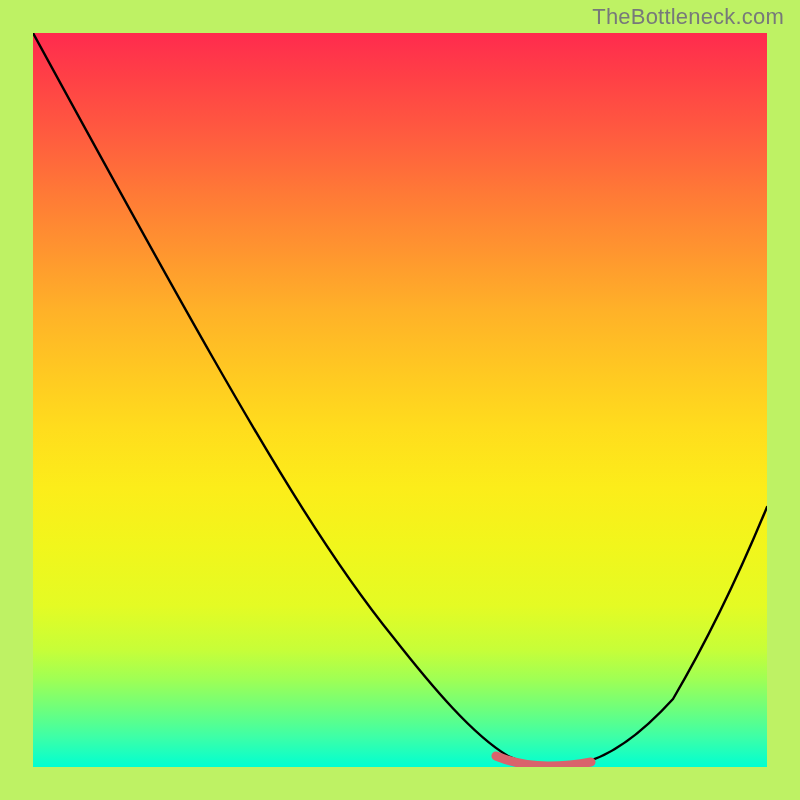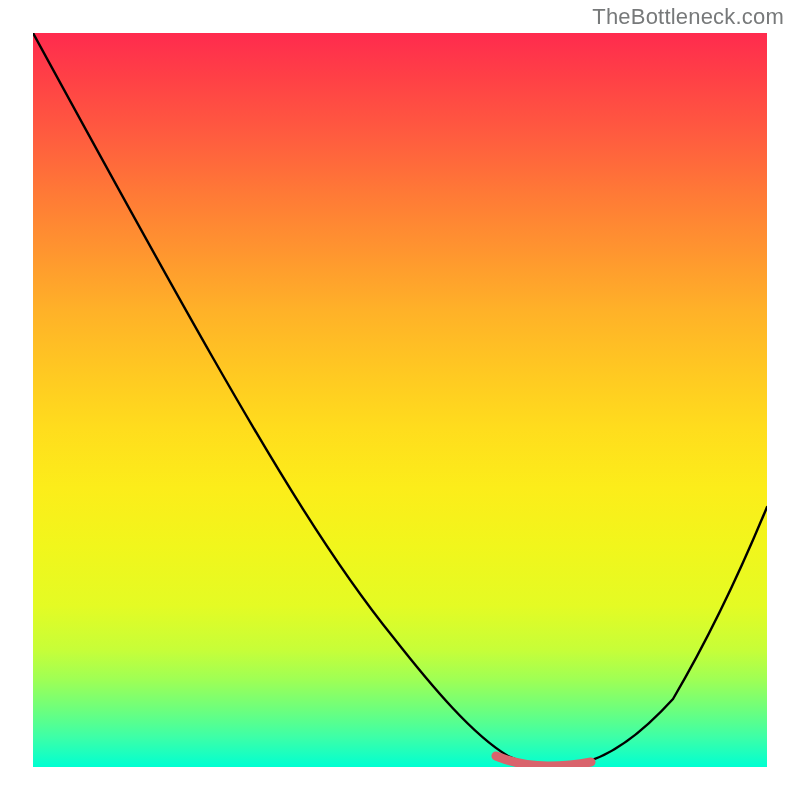--- a/index.html
+++ b/index.html
@@ -7,21 +7,21 @@
     padding: 0;
     width: 800px;
     height: 800px;
     background: #000000;
     overflow: hidden;
   }
   .container {
     position: relative;
     width: 800px;
     height: 800px;
-    background: #ffffff;
+    background: #bef264;
   }
   .plot-area {
     position: absolute;
     left: 33px;
     top: 33px;
     width: 734px;
     height: 734px;
     background: linear-gradient(to bottom,
       #ff2b4e 0%,
       #ff4046 6%,

